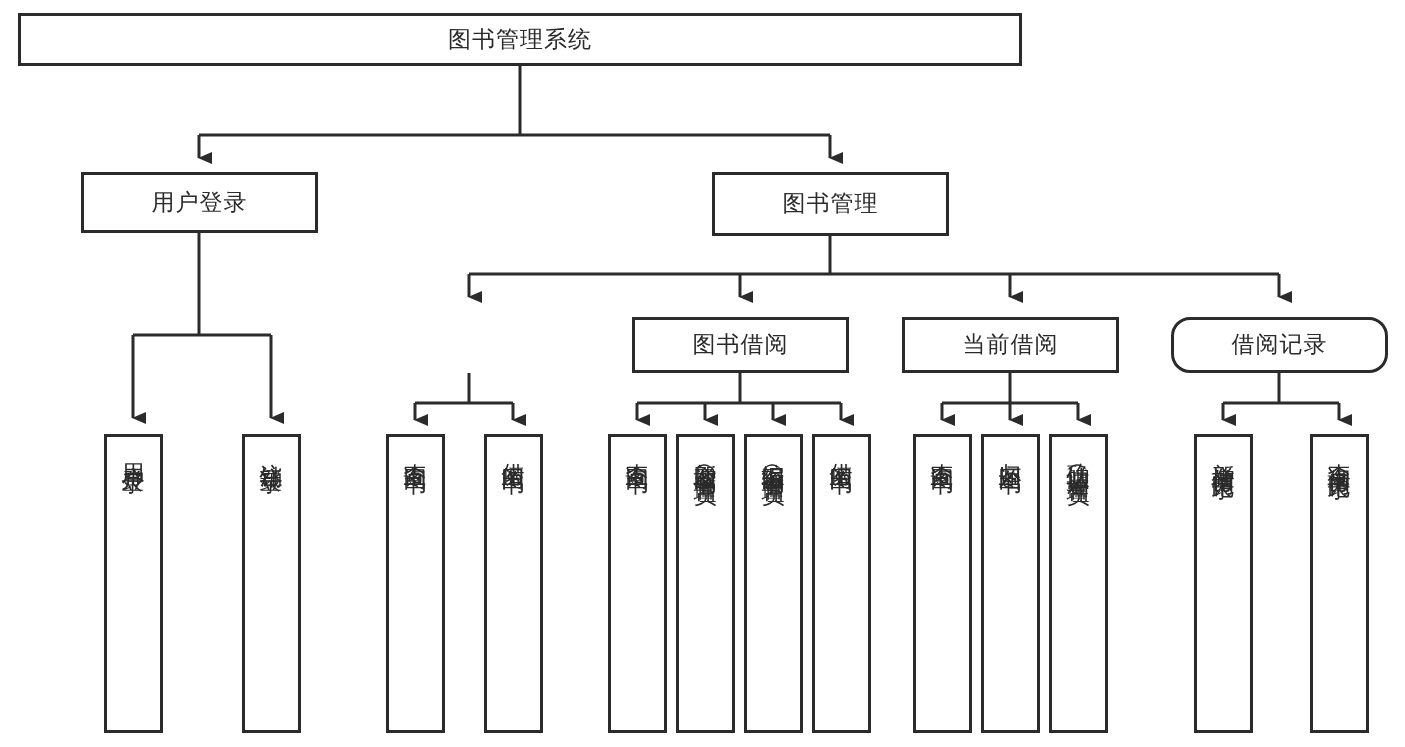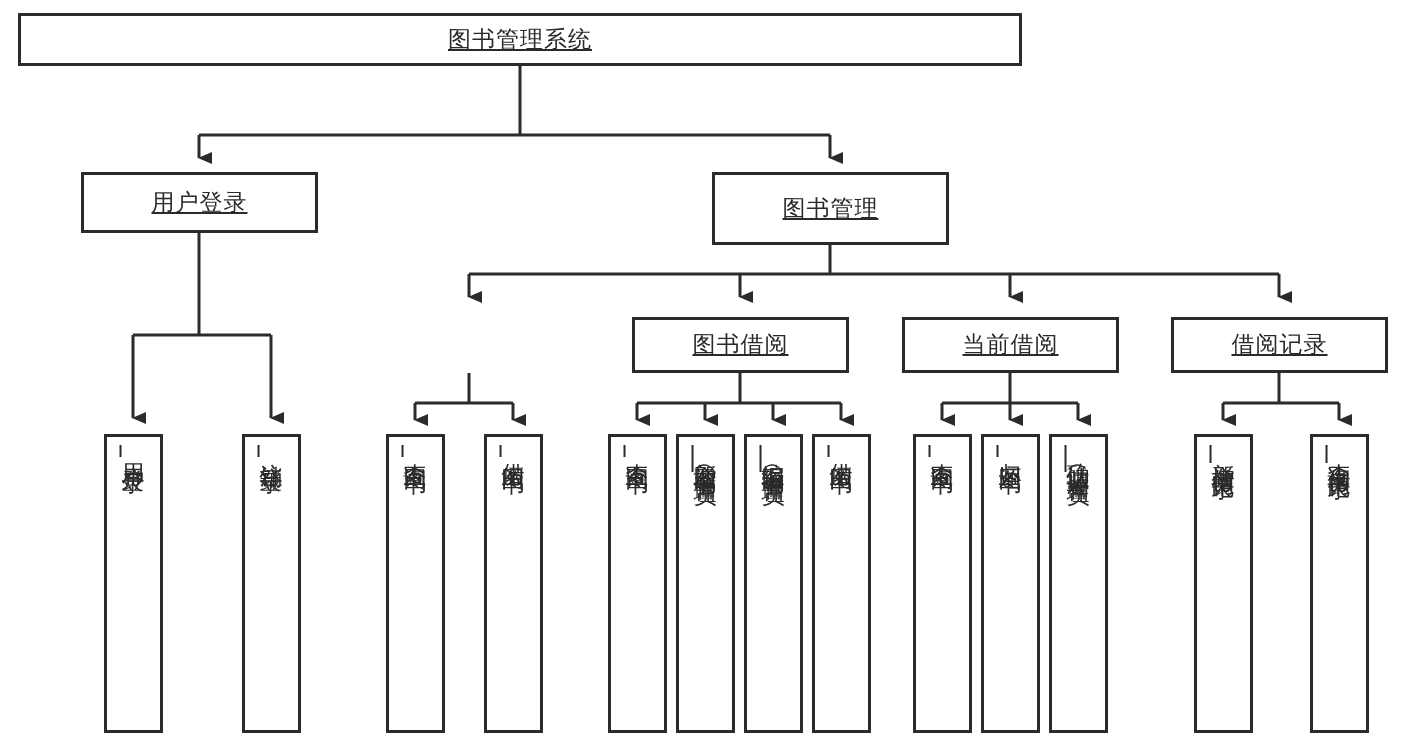--- a/index.html
+++ b/index.html
@@ -37,21 +37,20 @@
     color: #262626;
     z-index: 2;
   }
   .node-label {
     font-size: 23px;
     line-height: 1.12;
     letter-spacing: 1px;
     color: #2a2a2a;
     white-space: nowrap;
     text-align: center;
-    text-decoration: underline;
   }
   
   .node.leaf {
     align-items: flex-start;
     justify-content: center;
     padding-top: 8px;
   }
   .node.leaf .node-label {
     writing-mode: vertical-rl;
     text-orientation: upright;
@@ -130,31 +129,31 @@
     </g>
   </svg>
 
   <div class="node" style="left:18px; top:13px; width:1004px; height:53px;">
     <span class="node-label">图书管理系统</span>
   </div>
 
   <div class="node" style="left:81px; top:172px; width:237px; height:61px;">
     <span class="node-label">用户登录</span>
   </div>
-  <div class="node" style="left:712px; top:172px; width:237px; height:73px;">
+  <div class="node" style="left:712px; top:172px; width:237px; height:64px;">
     <span class="node-label">图书管理</span>
   </div>
 
   <div class="node" style="left:902px; top:317px; width:217px; height:56px;">
     <span class="node-label">当前借阅</span>
   </div>
   <div class="node" style="left:632px; top:317px; width:217px; height:56px;">
     <span class="node-label">图书借阅</span>
   </div>
-  <div class="node" style="left:1171px; top:317px; width:217px; height:56px;">
+  <div class="node" style="left:1171px; top:317px; width:217px; height:56px;border-radius:19px;">
     <span class="node-label">借阅记录</span>
   </div>
 
   <div class="node leaf" style="left:104px; top:434px; width:59px; height:299px;">
     <span class="node-label">用户登录</span>
   </div>
   <div class="node leaf" style="left:242px; top:434px; width:59px; height:299px;">
     <span class="node-label">注销登录</span>
   </div>
 

